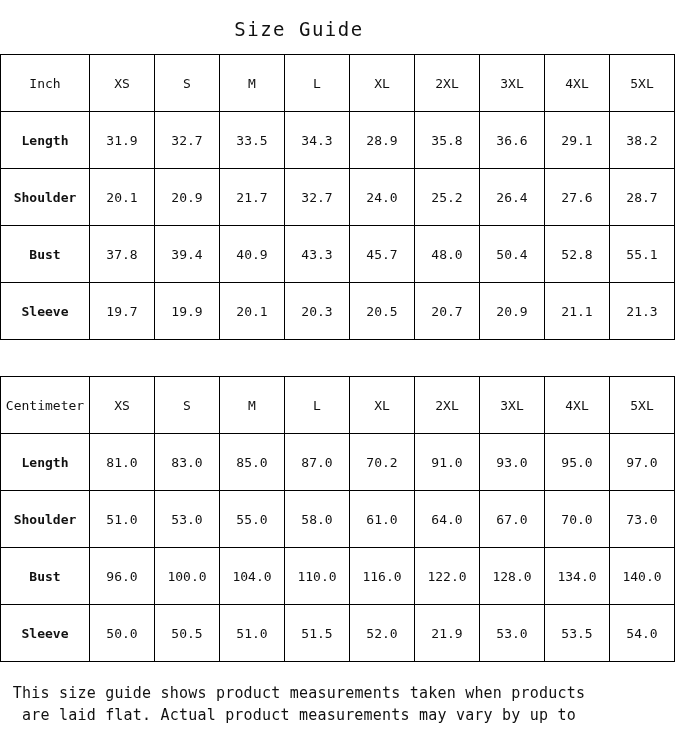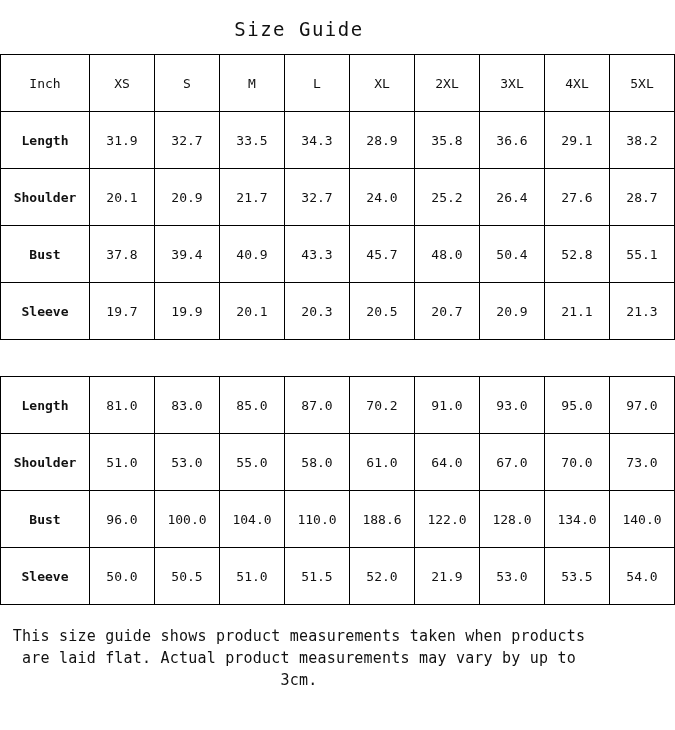--- a/index.html
+++ b/index.html
@@ -165,20 +165,32 @@
         <col class="cn">
         <col class="cn">
         <col class="cn">
         <col class="cn">
         <col class="cn">
         <col class="cn">
         <col class="cn">
     </colgroup>
     <tbody>
       <tr>
+        <th>Centimeter</th>
+        <th>XS</th>
+        <th>S</th>
+        <th>M</th>
+        <th>L</th>
+        <th>XL</th>
+        <th>2XL</th>
+        <th>3XL</th>
+        <th>4XL</th>
+        <th>5XL</th>
+      </tr>
+      <tr>
         <td class="rowhead">Length</td>
         <td>81.0</td>
         <td>83.0</td>
         <td>85.0</td>
         <td>87.0</td>
         <td>70.2</td>
         <td>91.0</td>
         <td>93.0</td>
         <td>95.0</td>
         <td>97.0</td>
@@ -194,21 +206,21 @@
         <td>67.0</td>
         <td>70.0</td>
         <td>73.0</td>
       </tr>
       <tr>
         <td class="rowhead">Bust</td>
         <td>96.0</td>
         <td>100.0</td>
         <td>104.0</td>
         <td>110.0</td>
-        <td>188.6</td>
+        <td>116.0</td>
         <td>122.0</td>
         <td>128.0</td>
         <td>134.0</td>
         <td>140.0</td>
       </tr>
       <tr>
         <td class="rowhead">Sleeve</td>
         <td>50.0</td>
         <td>50.5</td>
         <td>51.0</td>

